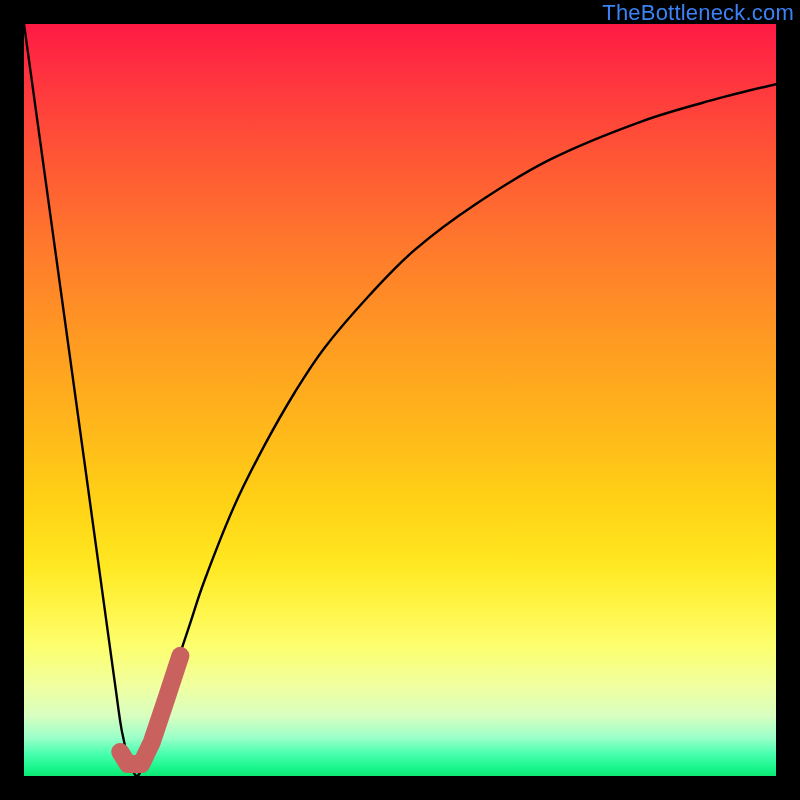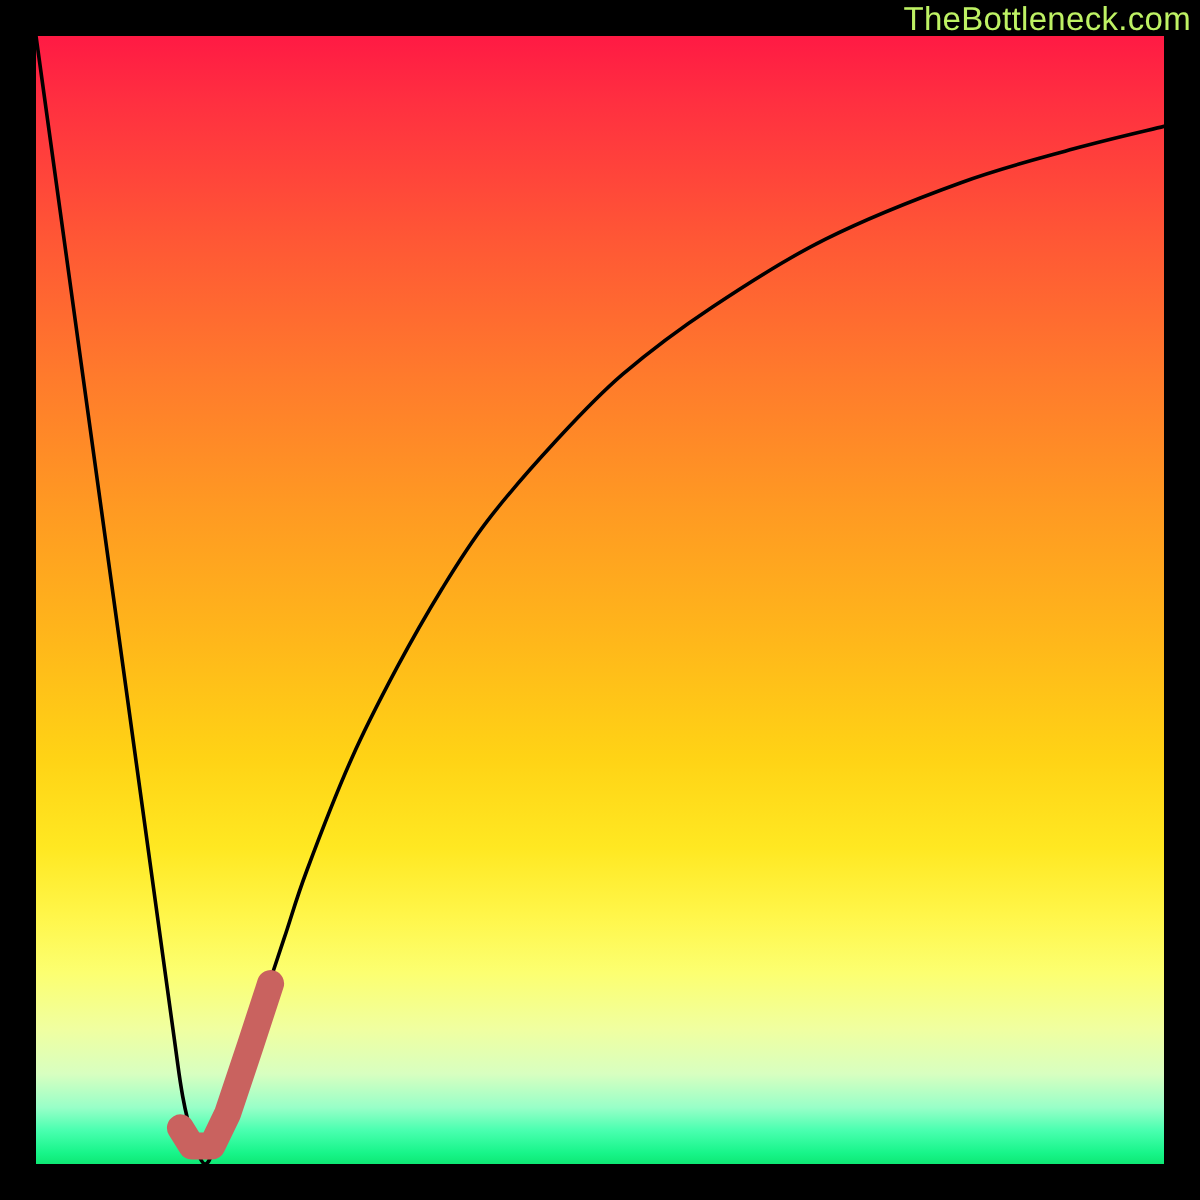--- a/index.html
+++ b/index.html
@@ -46,21 +46,21 @@
       #98ffc8 95%,
       #4affb0 97%,
       #18f58a 99%,
       #0ee874 100%
     );
   }
   .watermark {
     position: absolute;
     top: 0;
     right: 6px;
-    color: #bef264;
+    color: #3b82f6;
     font-size: 22px;
     font-weight: 400;
     letter-spacing: 0.2px;
     user-select: none;
   }
   svg.curves {
     position: absolute;
     inset: 0;
   }
 </style>

